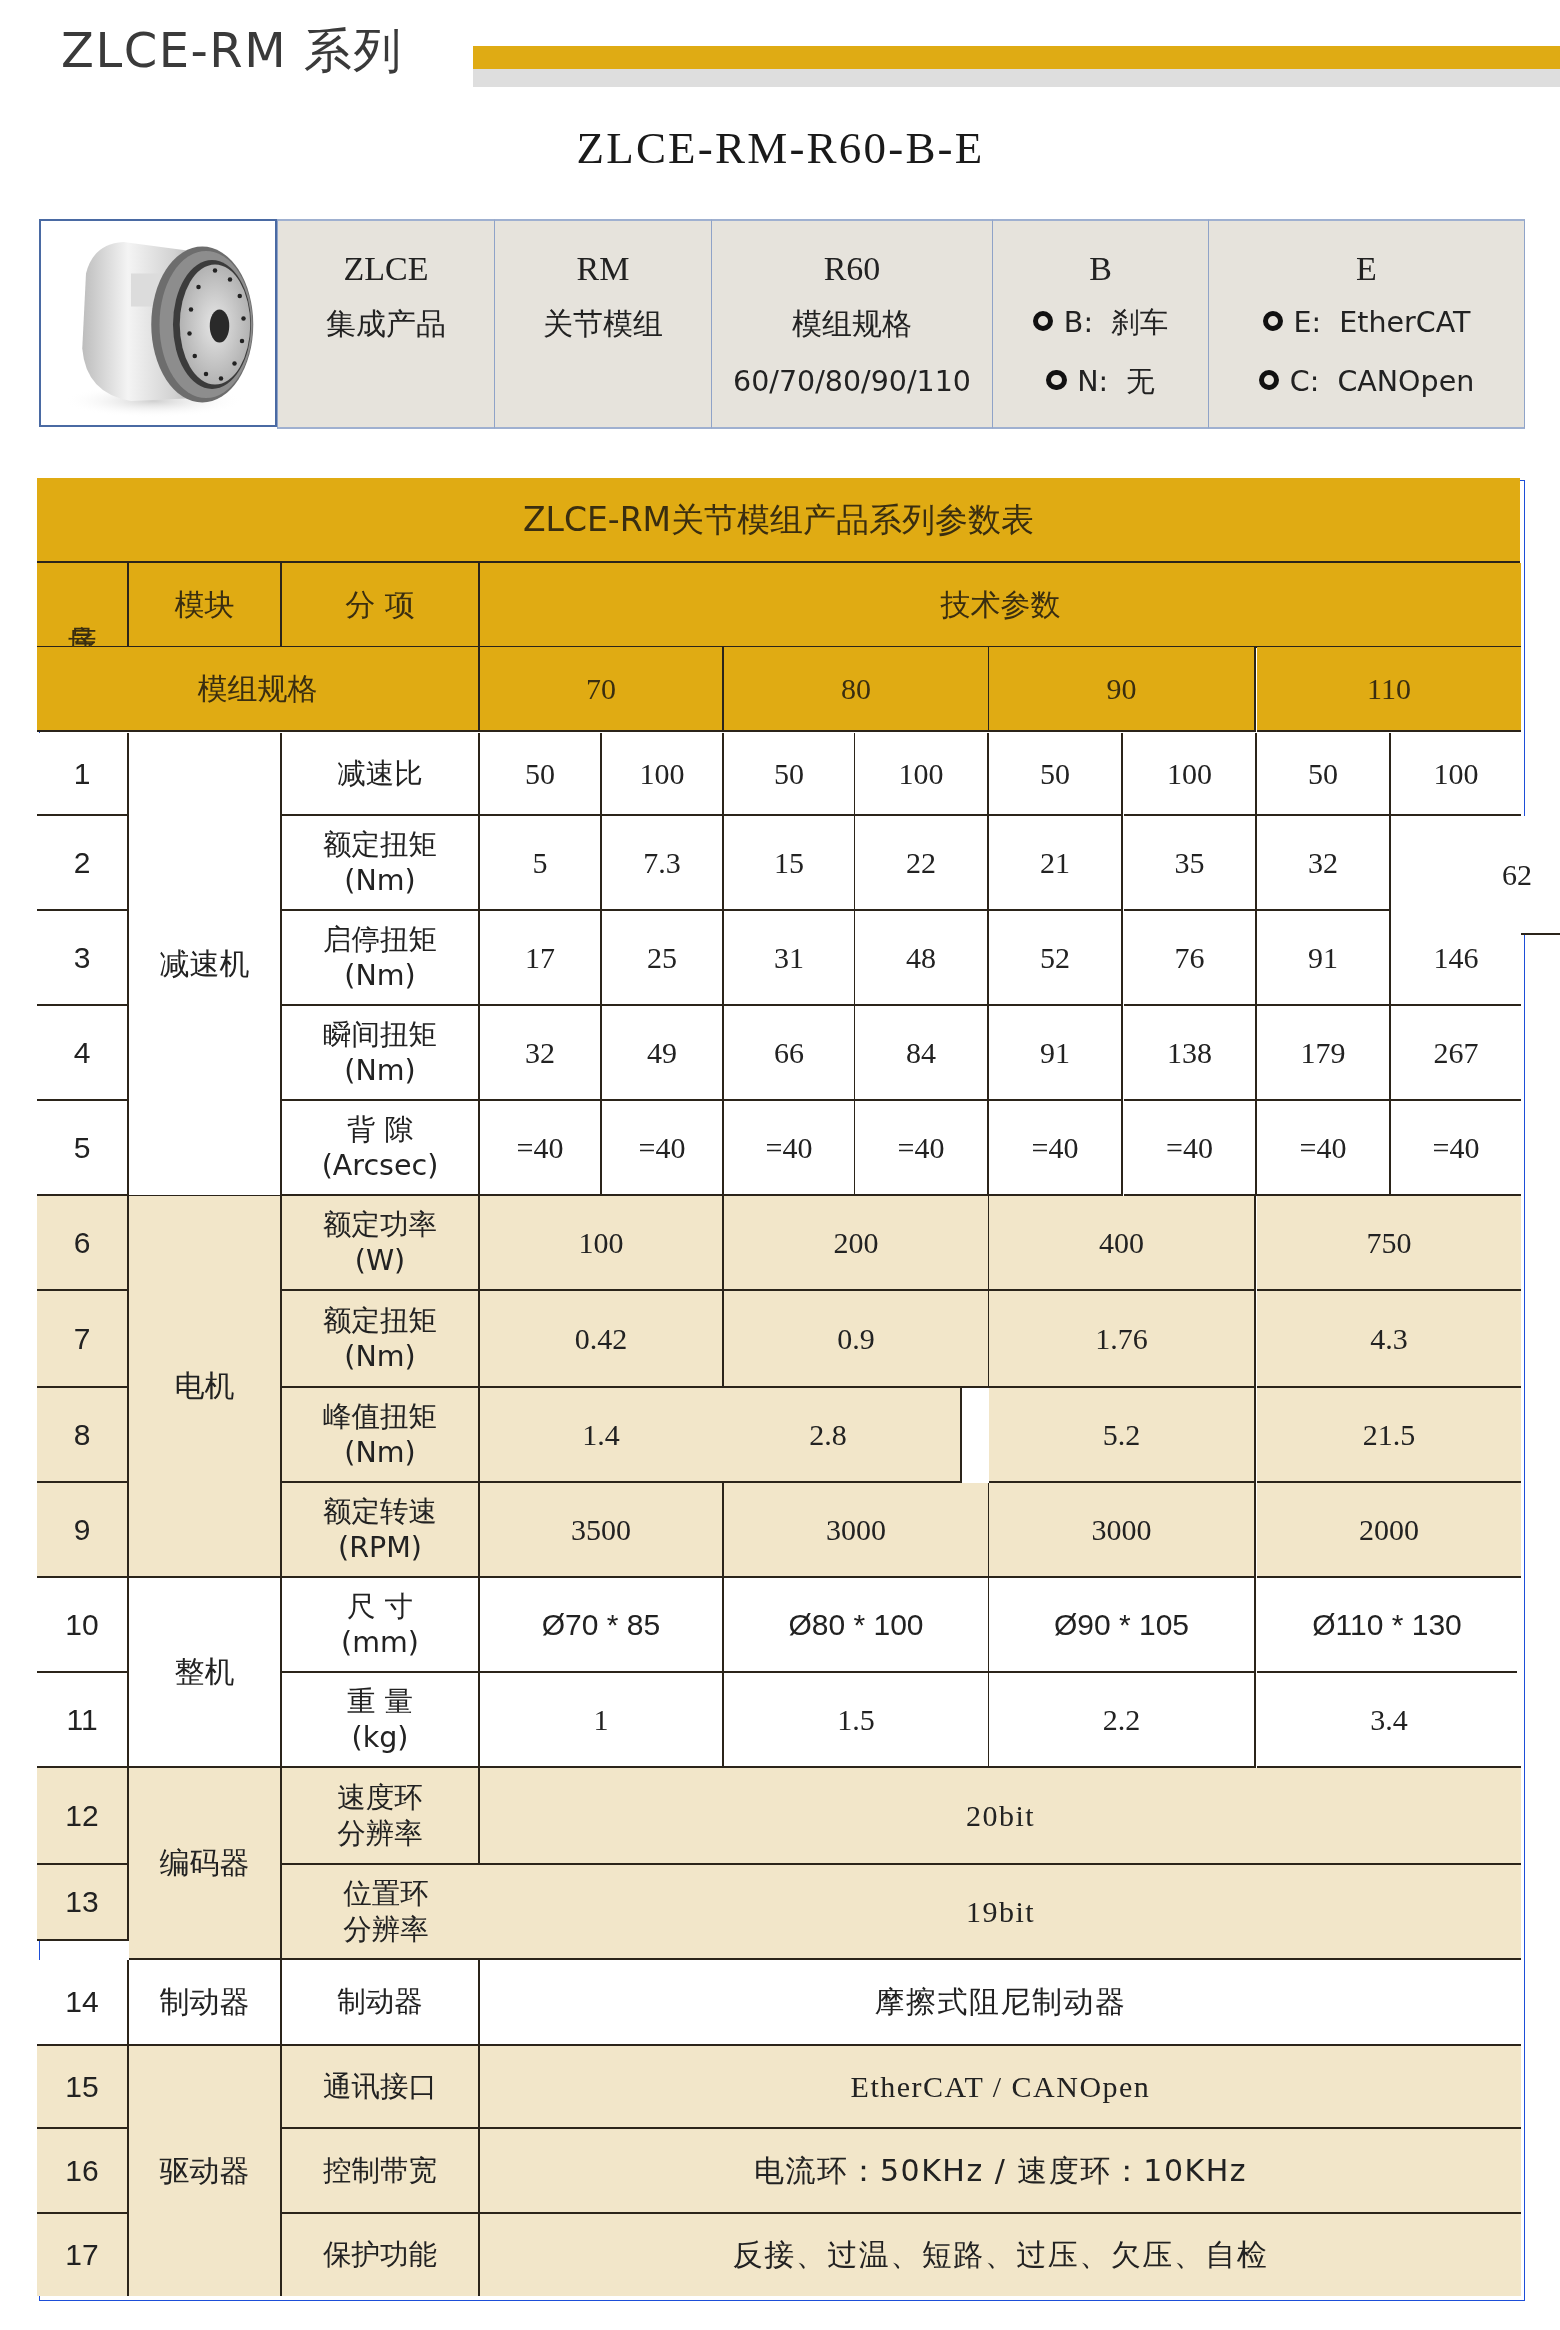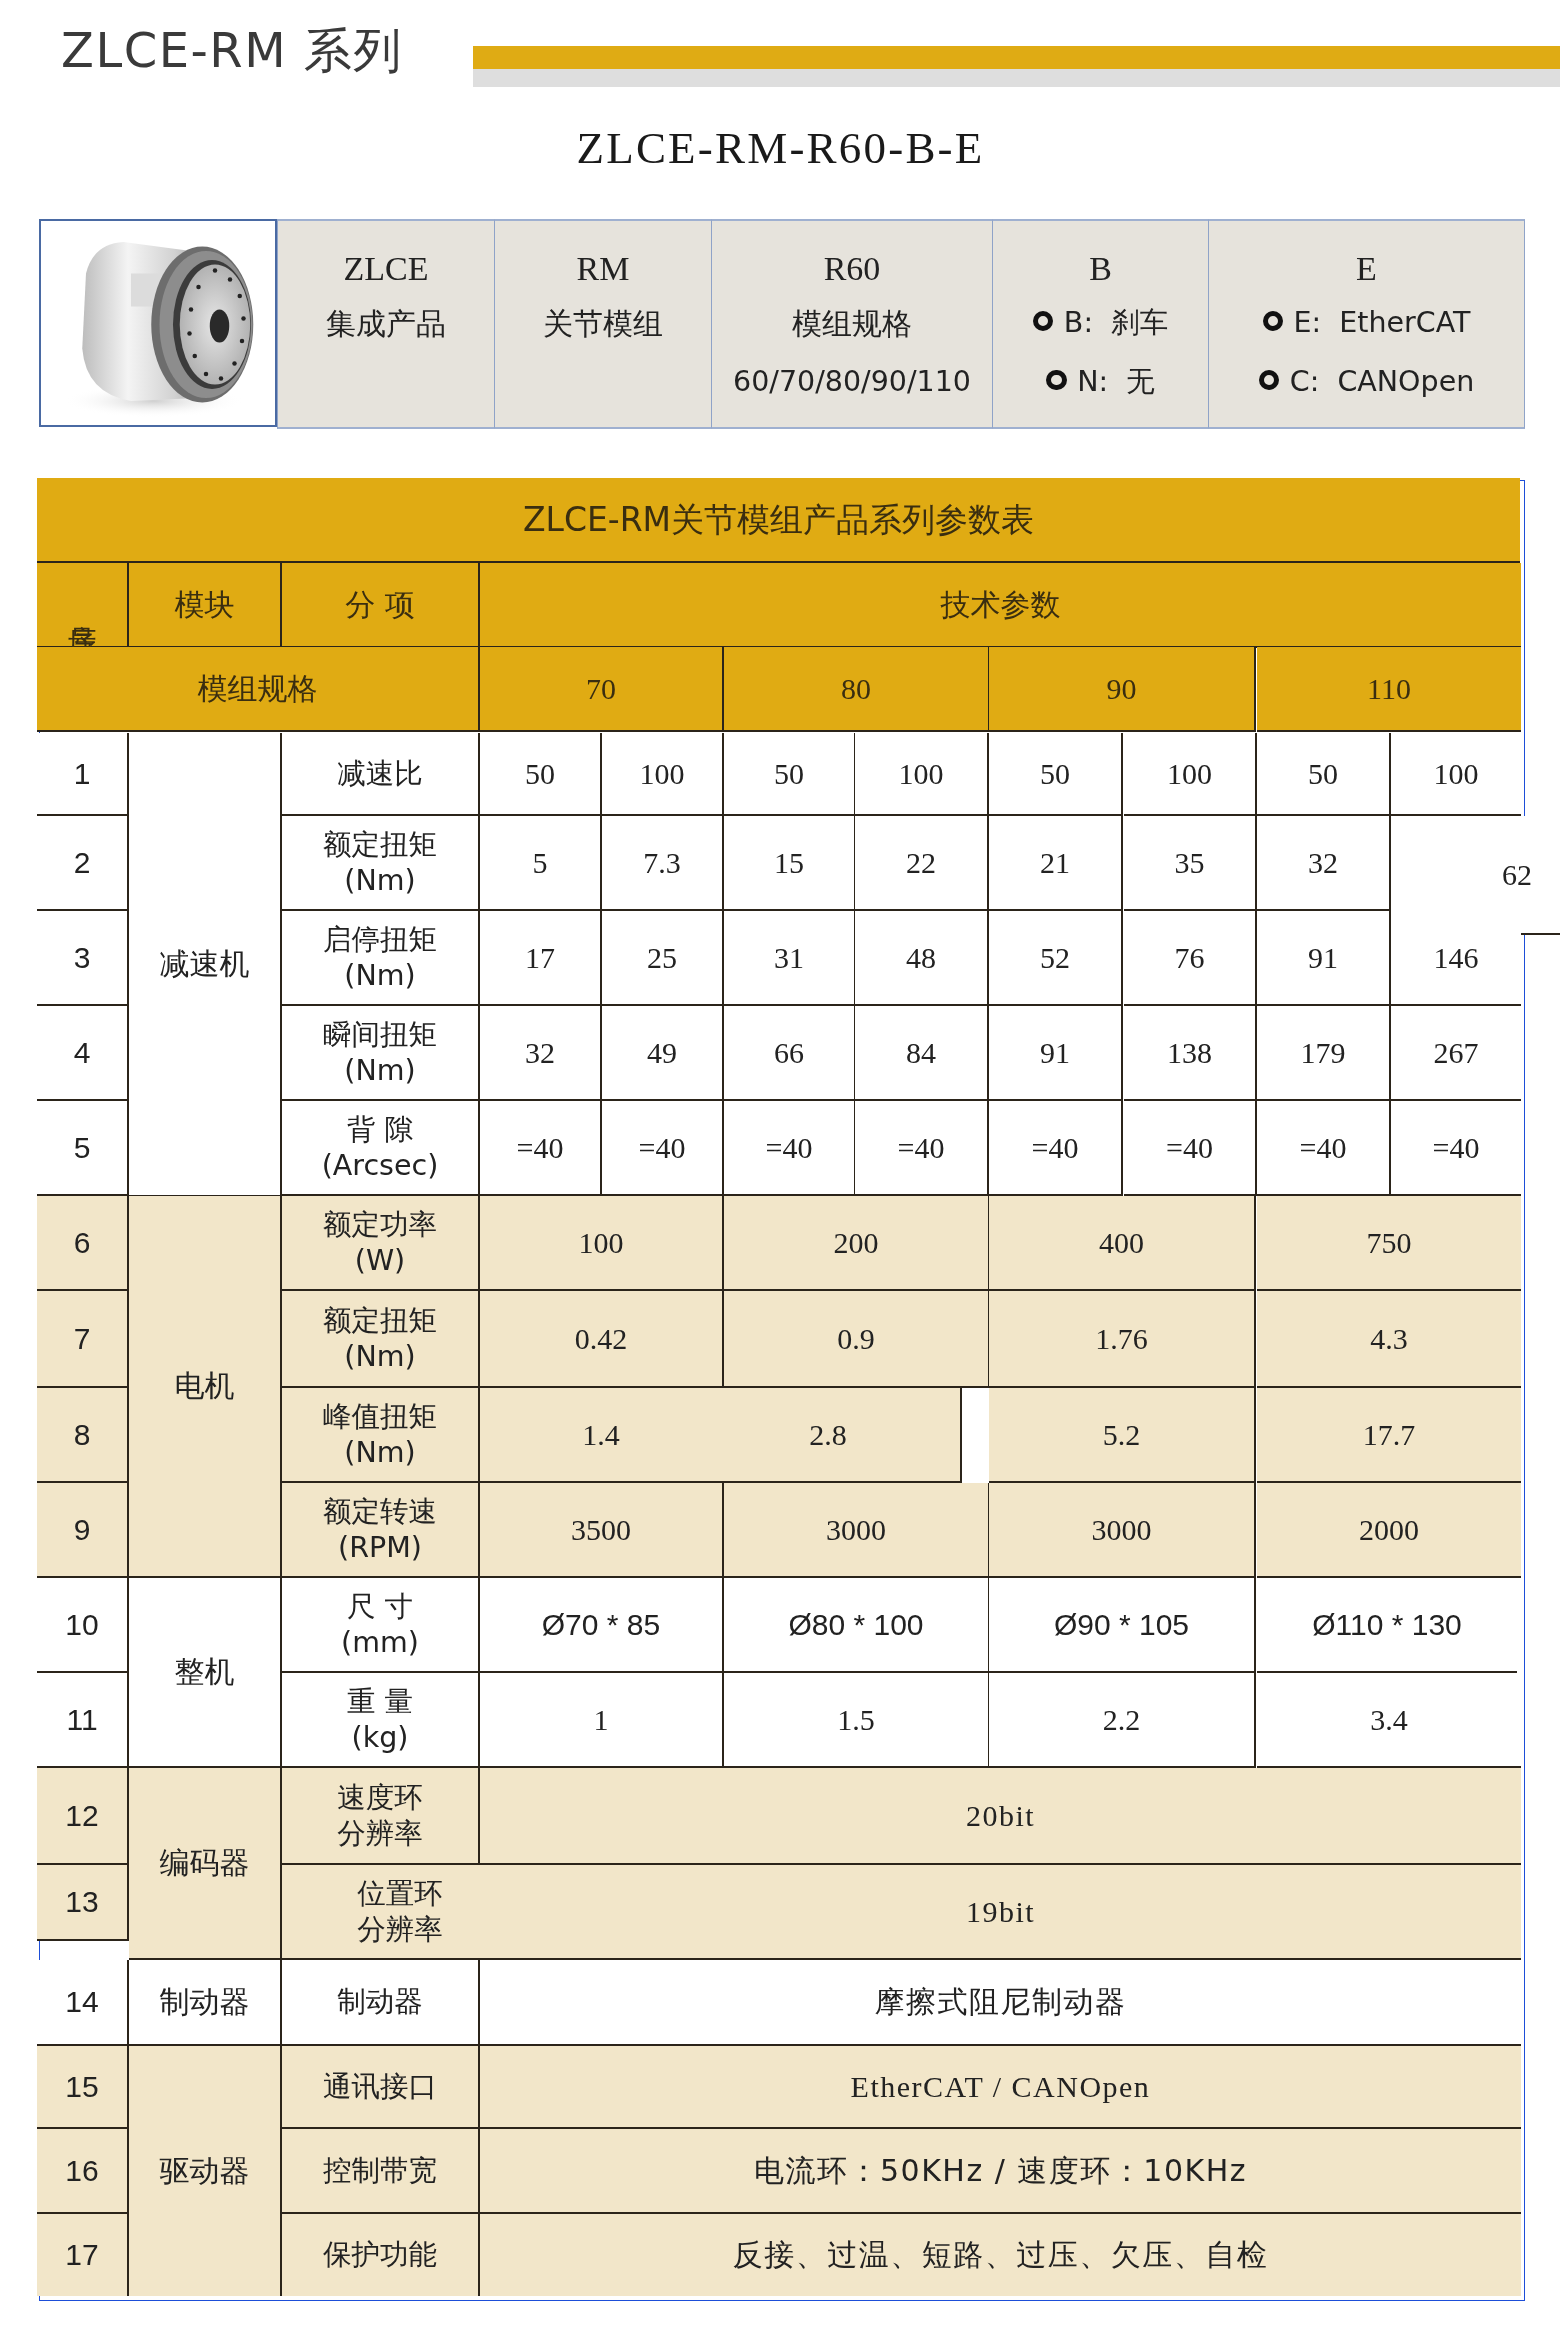--- a/index.html
+++ b/index.html
@@ -230,21 +230,21 @@
     <div class="c cream num" style="left: -3px; width: 92px; top: 907px; height: 95px;">8</div>
     <div class="c cream cn-sm" style="left: 242px; width: 198px; top: 907px; height: 95px;">
       <div>
         <div>峰值扭矩</div>
         <div>(Nm)</div>
       </div>
     </div>
     <div class="c cream serif" style="left: 440px; width: 244px; top: 907px; height: 95px;">1.4</div>
     <div class="c cream serif" style="left: 656px; width: 266px; top: 907px; height: 95px;">2.8</div>
     <div class="c cream serif" style="left: 949px; width: 267px; top: 907px; height: 95px;">5.2</div>
-    <div class="c cream serif noR" style="left: 1217px; width: 264px; top: 907px; height: 95px;">17.7</div>
+    <div class="c cream serif noR" style="left: 1217px; width: 264px; top: 907px; height: 95px;">21.5</div>
     <div class="c cream num" style="left: -3px; width: 92px; top: 1002px; height: 95px;">9</div>
     <div class="c cream cn-sm" style="left: 242px; width: 198px; top: 1002px; height: 95px;">
       <div>
         <div>额定转速</div>
         <div>(RPM)</div>
       </div>
     </div>
     <div class="c cream serif" style="left: 440px; width: 244px; top: 1002px; height: 95px;">3500</div>
     <div class="c cream serif" style="left: 684px; width: 266px; top: 1002px; height: 95px;">3000</div>
     <div class="c cream serif" style="left: 949px; width: 267px; top: 1002px; height: 95px;">3000</div>
@@ -273,21 +273,21 @@
     <div class="c white serif noR" style="left: 1217px; width: 264px; top: 1192px; height: 95px;">3.4</div>
     <div class="c cream num" style="left: -3px; width: 92px; top: 1287px; height: 97px;">12</div>
     <div class="c cream cn-sm" style="left: 242px; width: 198px; top: 1287px; height: 97px;">
       <div>
         <div>速度环</div>
         <div>分辨率</div>
       </div>
     </div>
     <div class="c cream serif noR" style="left: 440px; width: 1041px; top: 1287px; height: 97px; letter-spacing: 1.5px;">20bit</div>
     <div class="c cream num" style="left: -3px; width: 92px; top: 1384px; height: 76px;">13</div>
-    <div class="c cream cn-sm" style="left: 242px; width: 238px; top: 1384px; height: 95px;">
+    <div class="c cream cn-sm" style="left: 228px; width: 238px; top: 1384px; height: 95px;">
       <div>
         <div>位置环</div>
         <div>分辨率</div>
       </div>
     </div>
     <div class="c cream serif noR" style="left: 440px; width: 1041px; top: 1384px; height: 95px; letter-spacing: 1.5px;">19bit</div>
     <div class="c white num" style="left: -3px; width: 92px; top: 1479px; height: 86px;">14</div>
     <div class="c white cn-sm" style="left: 242px; width: 198px; top: 1479px; height: 86px;">
       <div>
         <div>制动器</div>

